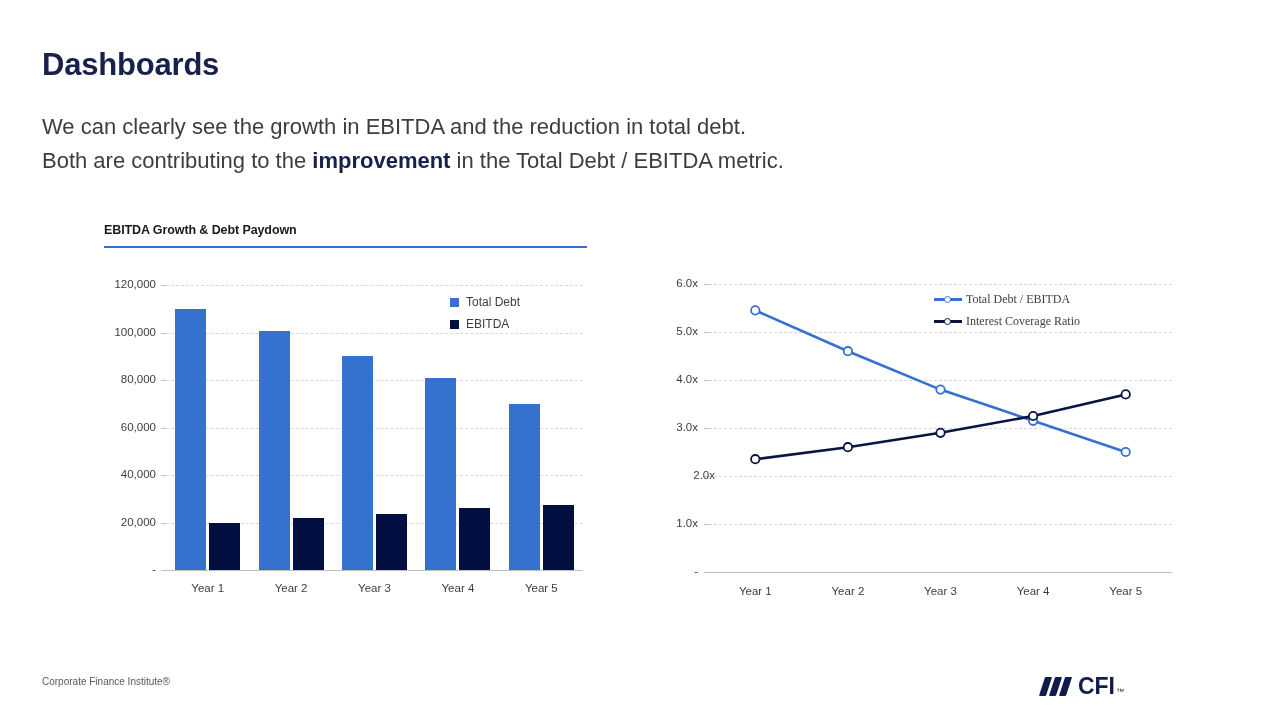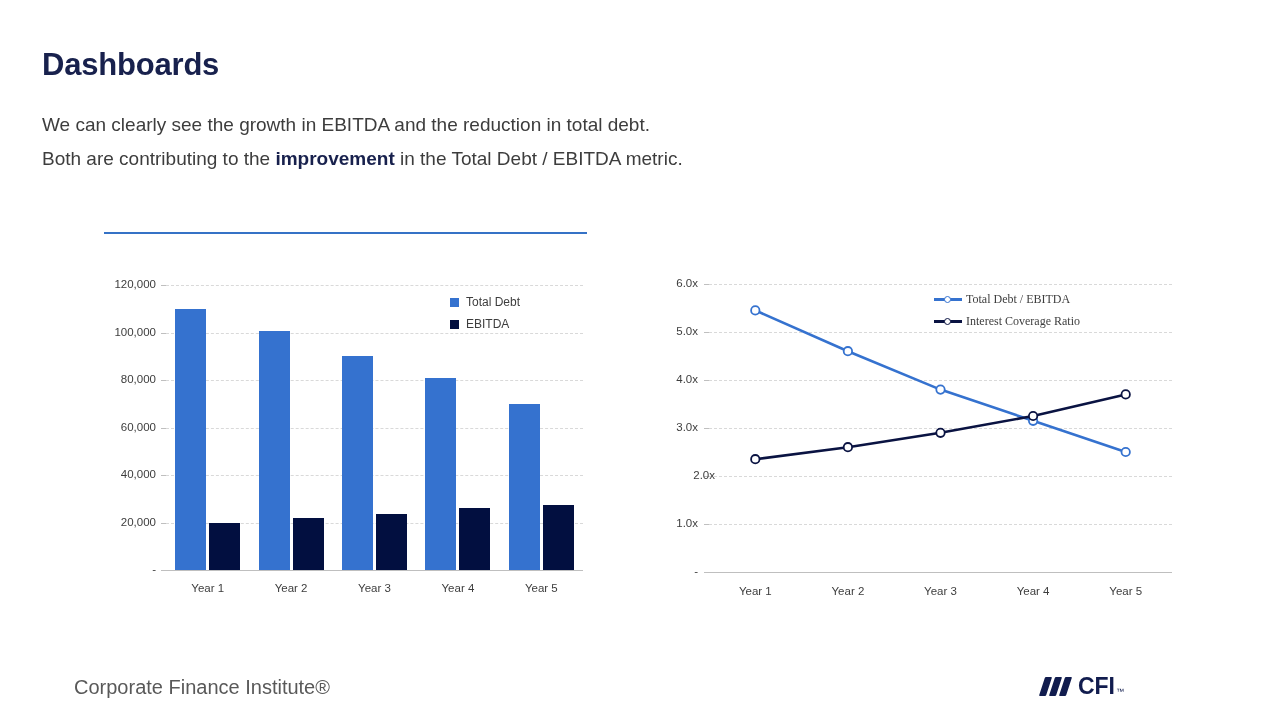--- a/index.html
+++ b/index.html
@@ -12,21 +12,21 @@
   .slide { position: relative; width: 1164px; height: 720px; background: #fff; }
 
   
   .page-title {
     position: absolute; left: 42px; top: 47px;
     font-size: 31px; font-weight: bold; color: #18214D;
     letter-spacing: -0.2px;
   }
   .para {
     position: absolute; left: 42px;
-    font-size: 19px; color: #3D3D3D; font-weight: 400; text-align: center;
+    font-size: 22px; color: #3D3D3D; font-weight: 400; text-align: center;
   }
   .para.l1 { top: 114px; }
   .para.l2 { top: 148px; }
   .para .bold { font-weight: bold; color: #18214D; }
 
   
   .panel { position: absolute; }
   .panel-title {
     font-size: 12.5px; font-weight: bold; color: #1A1A1A;
     letter-spacing: -0.1px;
@@ -84,21 +84,21 @@
     width: 7px; height: 7px; border-radius: 50%;
     background: #fff; border: 1.6px solid #333;
   }
 
   
   svg.linechart { position: absolute; overflow: visible; }
 
   
   .footer-text {
     position: absolute; left: 42px; top: 676px;
-    font-size: 20px; color: #595959; margin-left: 32px;
+    font-size: 10px; color: #595959;
   }
   .logo {
     position: absolute; right: 40px; top: 673px;
     display: flex; align-items: center; height: 26px;
   }
   .logo-bars { display: flex; margin-right: 6px; }
   .logo-bar {
     width: 7px; height: 19px; background: #111C4E;
     transform: skewX(-18deg); margin-right: 3px; border-radius: 1px;
   }
@@ -112,20 +112,21 @@
 
 <div class="slide">
 
   <div class="page-title">Dashboards</div>
 
   <div class="para l1">We can clearly see the growth in EBITDA and the reduction in total debt.</div>
 
   <div class="para l2"><span>Both are contributing to the </span><span class="bold">improvement</span><span> in the Total Debt / EBITDA metric.</span></div>
 
   <div class="panel panel-left">
+    <div class="panel-title">EBITDA Growth &amp; Debt Paydown</div>
     <div class="panel-rule"></div>
   </div>
 
   <div class="plot" id="barchart-area" style="left:104px; top:270px; width:483px; height:345px;">
       <div class="gridline" style="left: 62px; top: 15px; width: 417px;"></div>
       <div class="tickmark" style="left: 57px; top: 15px;"></div>
       <div class="ytick" style="left: 0px; top: 15px; width: 52px;">120,000</div>
       <div class="gridline" style="left: 62px; top: 62.5px; width: 417px;"></div>
       <div class="tickmark" style="left: 57px; top: 62.5px;"></div>
       <div class="ytick" style="left: 0px; top: 62.5px; width: 52px; text-align: right;">100,000</div>

